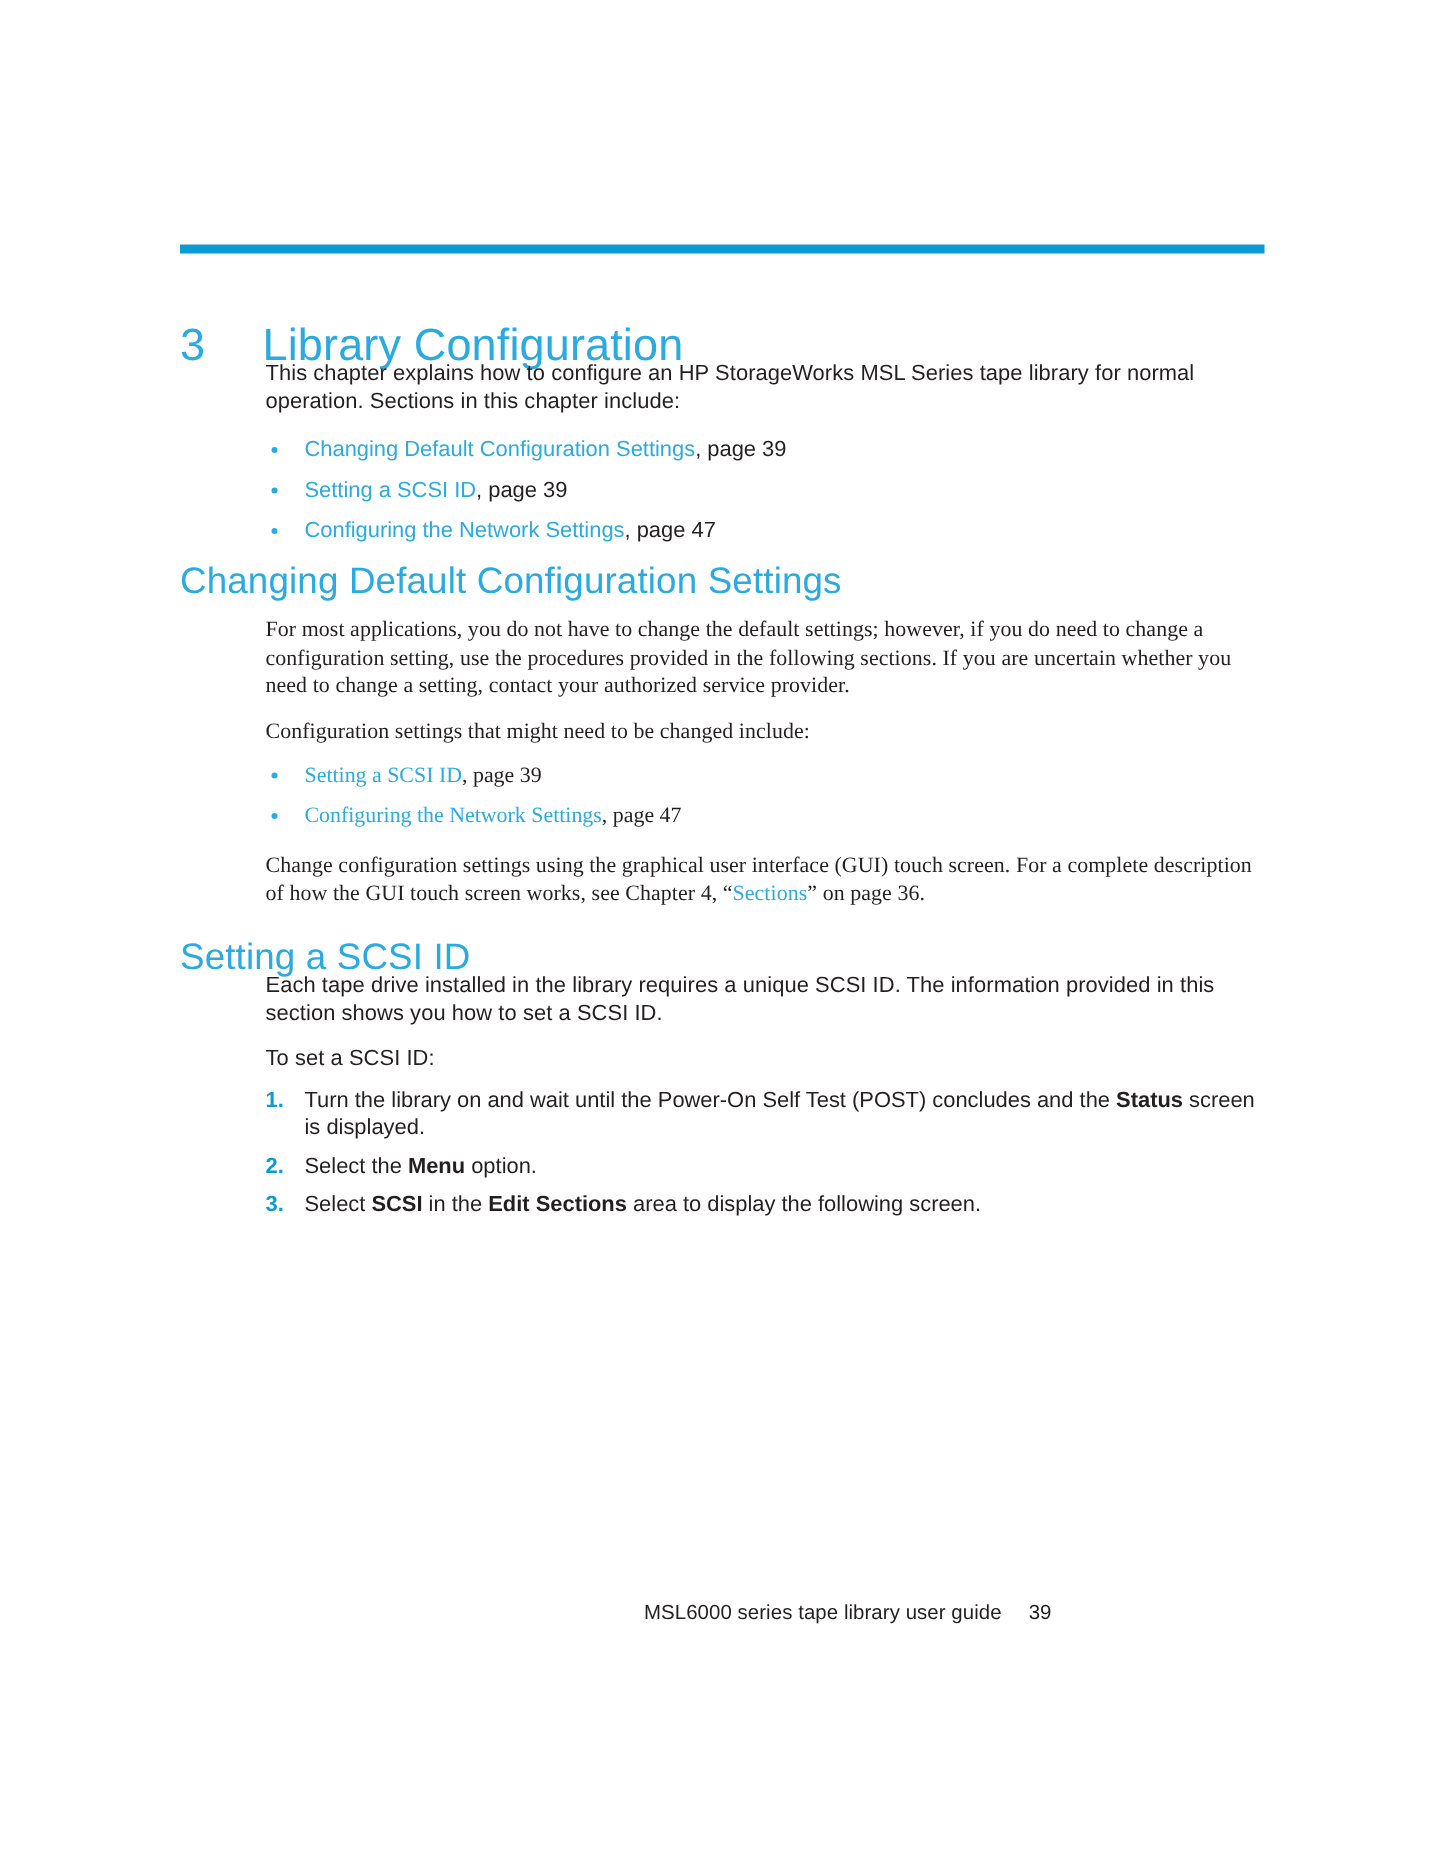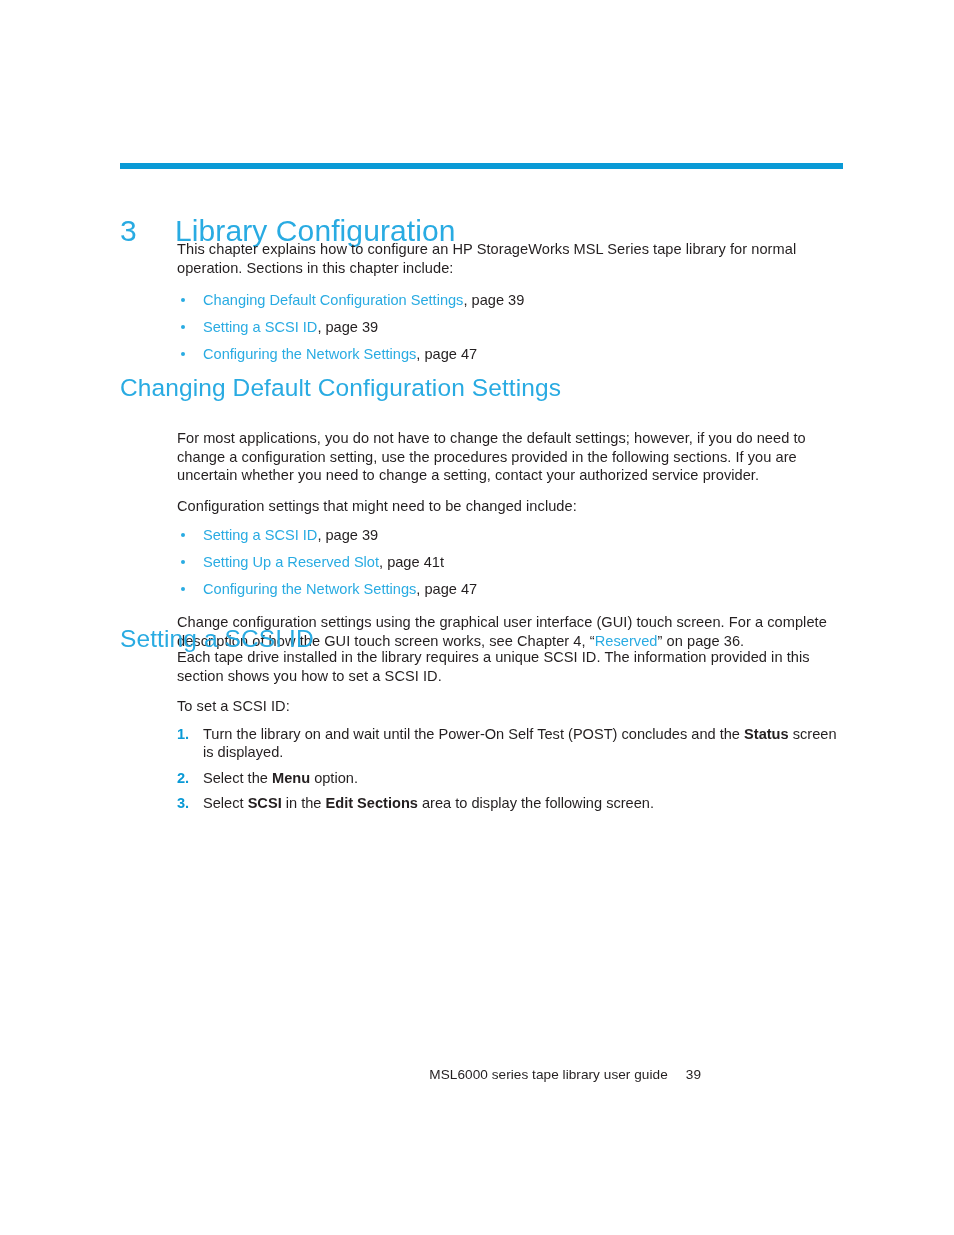--- a/index.html
+++ b/index.html
@@ -182,37 +182,34 @@
         <span class="bullet-dot"></span><a href="#" class="xref" style="text-decoration:none">Setting a SCSI ID</a><span>, page 39</span>
       </li>
       <li>
         <span class="bullet-dot"></span><a href="#" class="xref" style="text-decoration:none">Configuring the Network Settings</a><span>, page 47</span>
       </li>
     </ul>
   </div>
 
   <h2 class="section" style="top:373px;">Changing Default Configuration Settings</h2>
 
-  <div class="content" style="top:417px;">
+  <div class="content" style="top:399px;font-family:Liberation Serif, serif;">
     <p class="body">For most applications, you do not have to change the default settings; however, if you do need to change a configuration setting, use the procedures provided in the following sections. If you are uncertain whether you need to change a setting, contact your authorized service provider.</p>
     <p class="body tight">Configuration settings that might need to be changed include:</p>
 
     <ul class="bullets">
       <li>
         <span class="bullet-dot"></span><a href="#" class="xref" style="text-decoration:none">Setting a SCSI ID</a><span>, page 39</span>
       </li>
       <li>
-        <span class="bullet-dot"></span><a href="#" class="xref" style="text-decoration:none">Setting Up a Reserved Slot</a><span>, page 41t</span>
-      </li>
-      <li>
         <span class="bullet-dot"></span><a href="#" class="xref" style="text-decoration:none">Configuring the Network Settings</a><span>, page 47</span>
       </li>
     </ul>
 
-    <p class="body"><span>Change configuration settings using the graphical user interface (GUI) touch screen. For a complete description of how the GUI touch screen works, see Chapter 4, “</span><a href="#" class="xref" style="text-decoration:none">Reserved</a><span>” on page 36.</span></p>
+    <p class="body"><span>Change configuration settings using the graphical user interface (GUI) touch screen. For a complete description of how the GUI touch screen works, see Chapter 4, “</span><a href="#" class="xref" style="text-decoration:none">Sections</a><span>” on page 36.</span></p>
   </div>
 
   <h2 class="section" style="top:624px;">Setting a SCSI ID</h2>
 
   <div class="content" style="top:636px;">
     <p class="body">Each tape drive installed in the library requires a unique SCSI ID. The information provided in this section shows you how to set a SCSI ID.</p>
     <p class="body tight">To set a SCSI ID:</p>
 
     <ol class="steps">
       <li>

